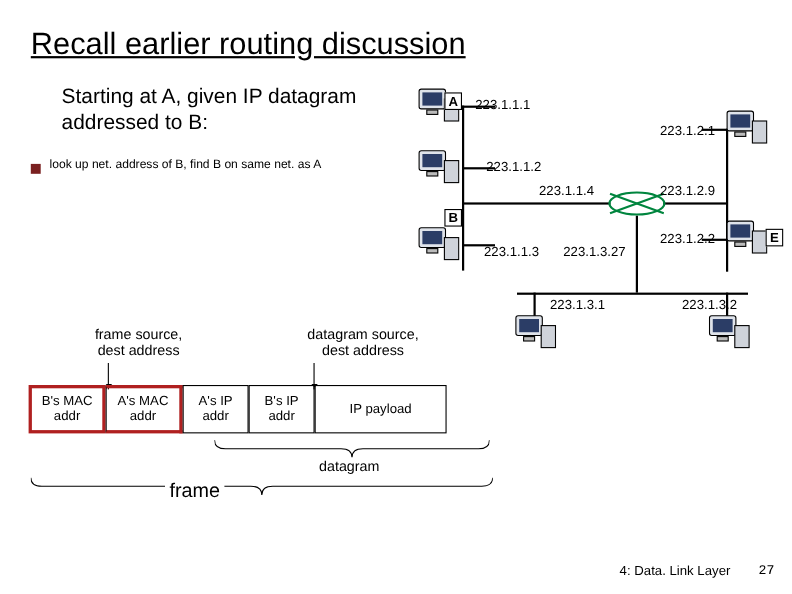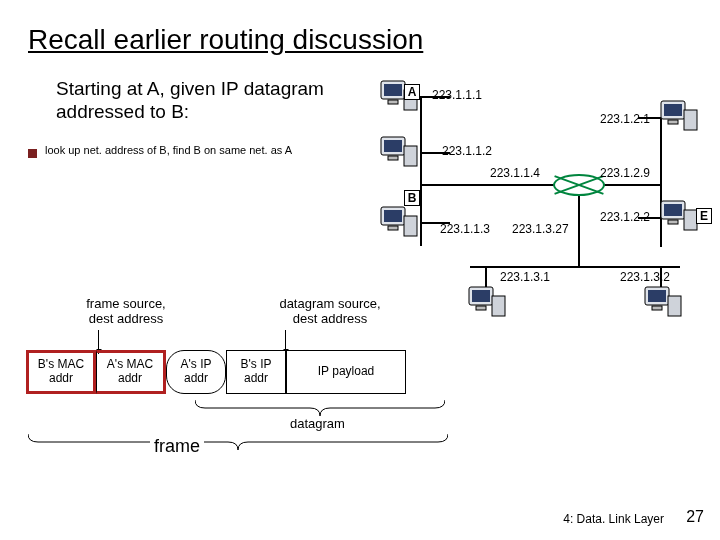--- a/index.html
+++ b/index.html
@@ -15,21 +15,21 @@
   
   .boxrow { position: absolute; left: 26px; width: 440px; }
   .caps   { top: 296px; display: flex; gap: 44px; font-size: 13px; text-align: center; }
   .caps .c1 { width: 120px; margin-left: 40px; }
   .caps .c2 { width: 140px; margin-left: 30px; }
   .cells  { top: 350px; display: flex; }
   .cell   { border: 1px solid #000; height: 44px; display: flex; align-items: center; justify-content: center; text-align: center; font-size: 12px; line-height: 1.15; padding: 2px 4px; }
   .cell.pay { padding: 2px 8px; }
   .mac1   { width: 70px; border: 3px solid #b02020; }
   .mac2   { width: 70px; border: 3px solid #b02020; border-left: 1px solid #000; }
-  .ip1    { width: 60px; border-radius: 18px; }
+  .ip1    { width: 60px; }
   .ip2    { width: 60px; }
   .pay    { width: 120px; }
   .brace-d { position: absolute; top: 400px; left: 195px; width: 250px; height: 16px; }
   .brace-d svg, .brace-f svg { width: 100%; height: 100%; }
   .lbl-d  { position: absolute; top: 416px; left: 290px; font-size: 13px; }
   .brace-f { position: absolute; top: 434px; left: 28px; width: 420px; height: 16px; }
   .lbl-f  { position: absolute; top: 436px; left: 150px; font-size: 18px; background: #fff; padding: 0 4px; }
 
   
   .arr { position: absolute; width: 0; height: 24px; border-left: 1px solid #000; }
@@ -41,21 +41,21 @@
   .pc svg { width: 100%; height: 100%; }
   .ring { position: absolute; width: 52px; height: 22px; border: 2px solid #00853e; border-radius: 50%; }
   .ring .x1, .ring .x2 { position: absolute; top: 50%; left: 50%; width: 52px; height: 2px; background: #00853e; transform-origin: center; }
   .ring .x1 { transform: translate(-50%,-50%) rotate(20deg); }
   .ring .x2 { transform: translate(-50%,-50%) rotate(-20deg); }
   .hostlbl { position: absolute; width: 16px; height: 16px; background: #fff; border: 1px solid #000; font-size: 12px; font-weight: bold; text-align: center; line-height: 14px; }
   .ip    { position: absolute; font-size: 12px; white-space: nowrap; }
   .wire  { position: absolute; background: #000; }
 
   .footer-ch { position: absolute; right: 56px; bottom: 14px; font-size: 12px; }
-  .footer-pn { position: absolute; right: 16px; bottom: 14px; font-size: 16px; }
+  .footer-pn { position: absolute; right: 16px; bottom: 14px; font-size: 12px; font-family: Liberation Mono, monospace; }
 </style>
 </head>
 <body>
 
 <div class="slide">
   <div class="title">Recall earlier routing discussion</div>
 
   <div class="lead">Starting at A, given IP datagram addressed to B:</div>
 
   <div class="bullets">

